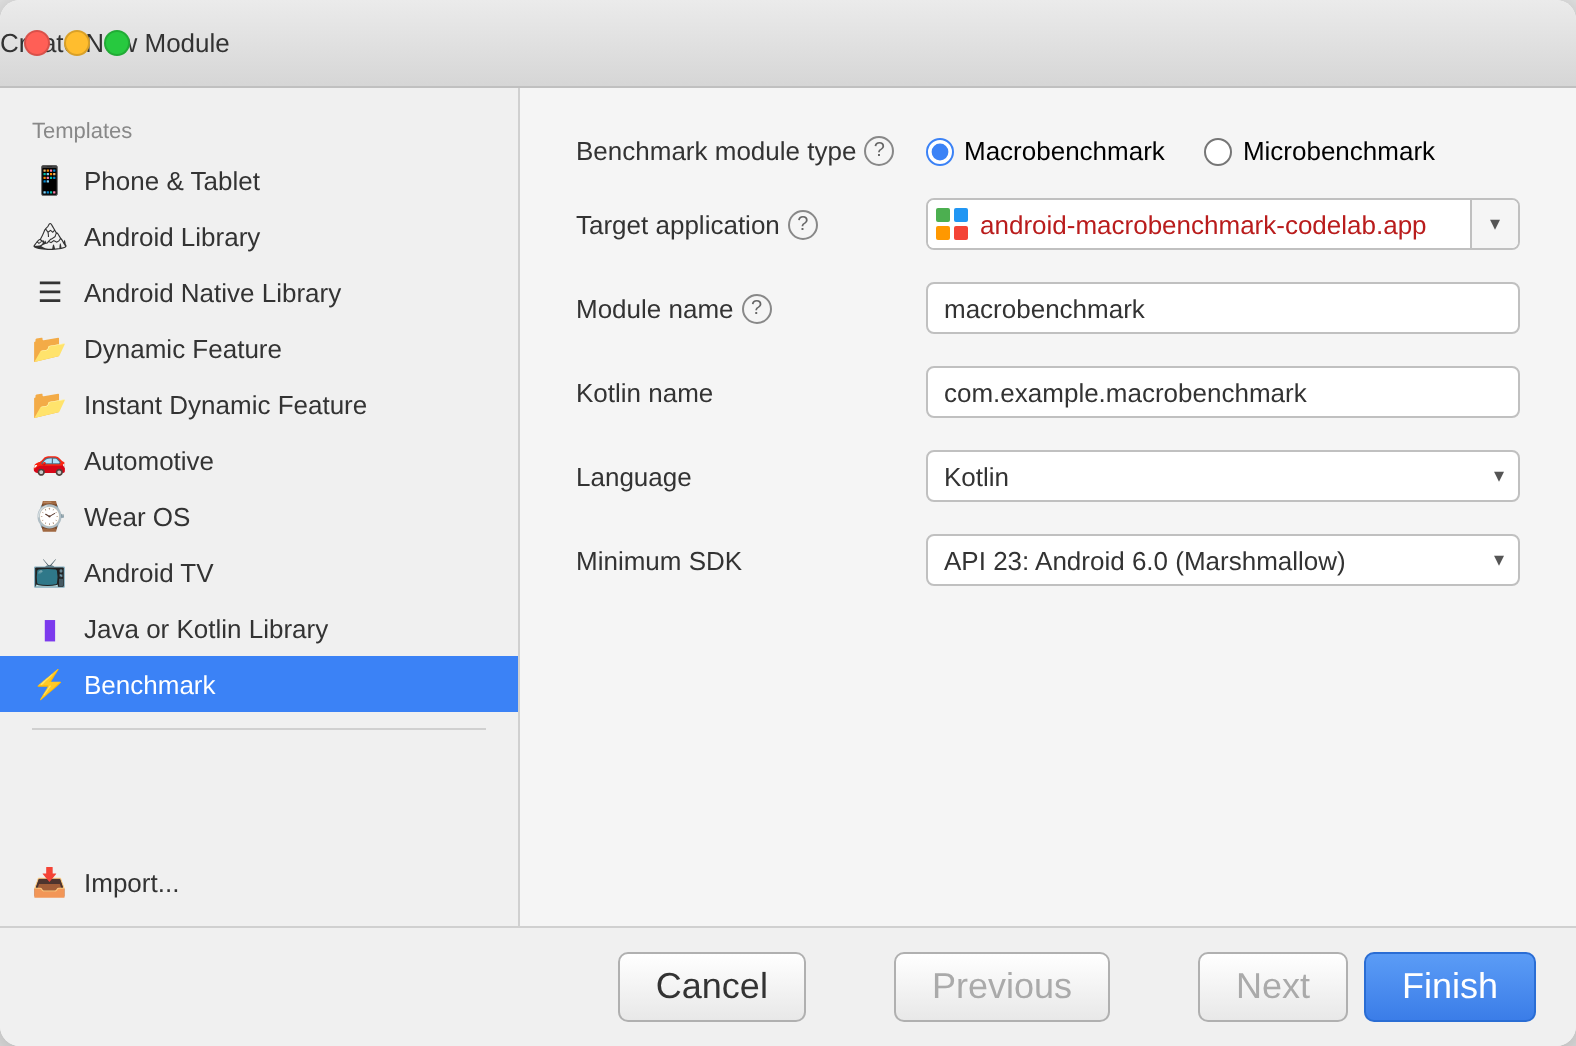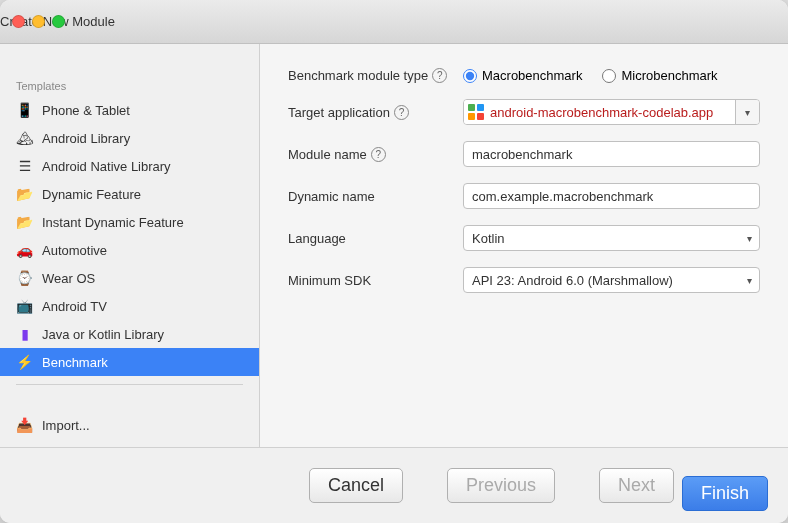--- a/index.html
+++ b/index.html
@@ -77,21 +77,20 @@
       flex-shrink: 0;
       overflow-y: auto;
       padding-top: 8px;
     }
 
     .sidebar-section-label {
       color: #888;
       font-size: 11px;
       padding: 8px 16px 4px;
       font-weight: 500;
-      margin-top: 20px;
     }
 
     .sidebar-item {
       display: flex;
       align-items: center;
       padding: 5px 16px;
       cursor: pointer;
       color: #333;
       font-size: 13px;
       gap: 8px;
@@ -296,21 +295,20 @@
       background: linear-gradient(to bottom, #ffffff, #e8e8e8);
       border-color: #b0b0b0;
       color: #333;
     }
 
     .btn-primary {
       background: linear-gradient(to bottom, #5b9cf6, #3b7de8);
       border-color: #2a6dd4;
       color: white;
       font-weight: 500;
-      margin-top: 16px;
     }
 
     .btn-disabled {
       background: linear-gradient(to bottom, #ffffff, #e8e8e8);
       border-color: #b0b0b0;
       color: #aaa;
       cursor: default;
       margin-left: 36px;
     }
   </style>
@@ -429,21 +427,21 @@
           <span>Module name</span>
           <span class="help-icon">?</span>
         </div>
         <div class="form-control">
           <input type="text" class="text-input" value="macrobenchmark" style="">
         </div>
       </div>
 
       <div class="form-row">
         <div class="form-label">
-          <span>Dynamic name</span>
+          <span>Kotlin name</span>
         </div>
         <div class="form-control">
           <input type="text" class="text-input" value="com.example.macrobenchmark" style="">
         </div>
       </div>
 
       <div class="form-row">
         <div class="form-label">
           <span>Language</span>
         </div>

